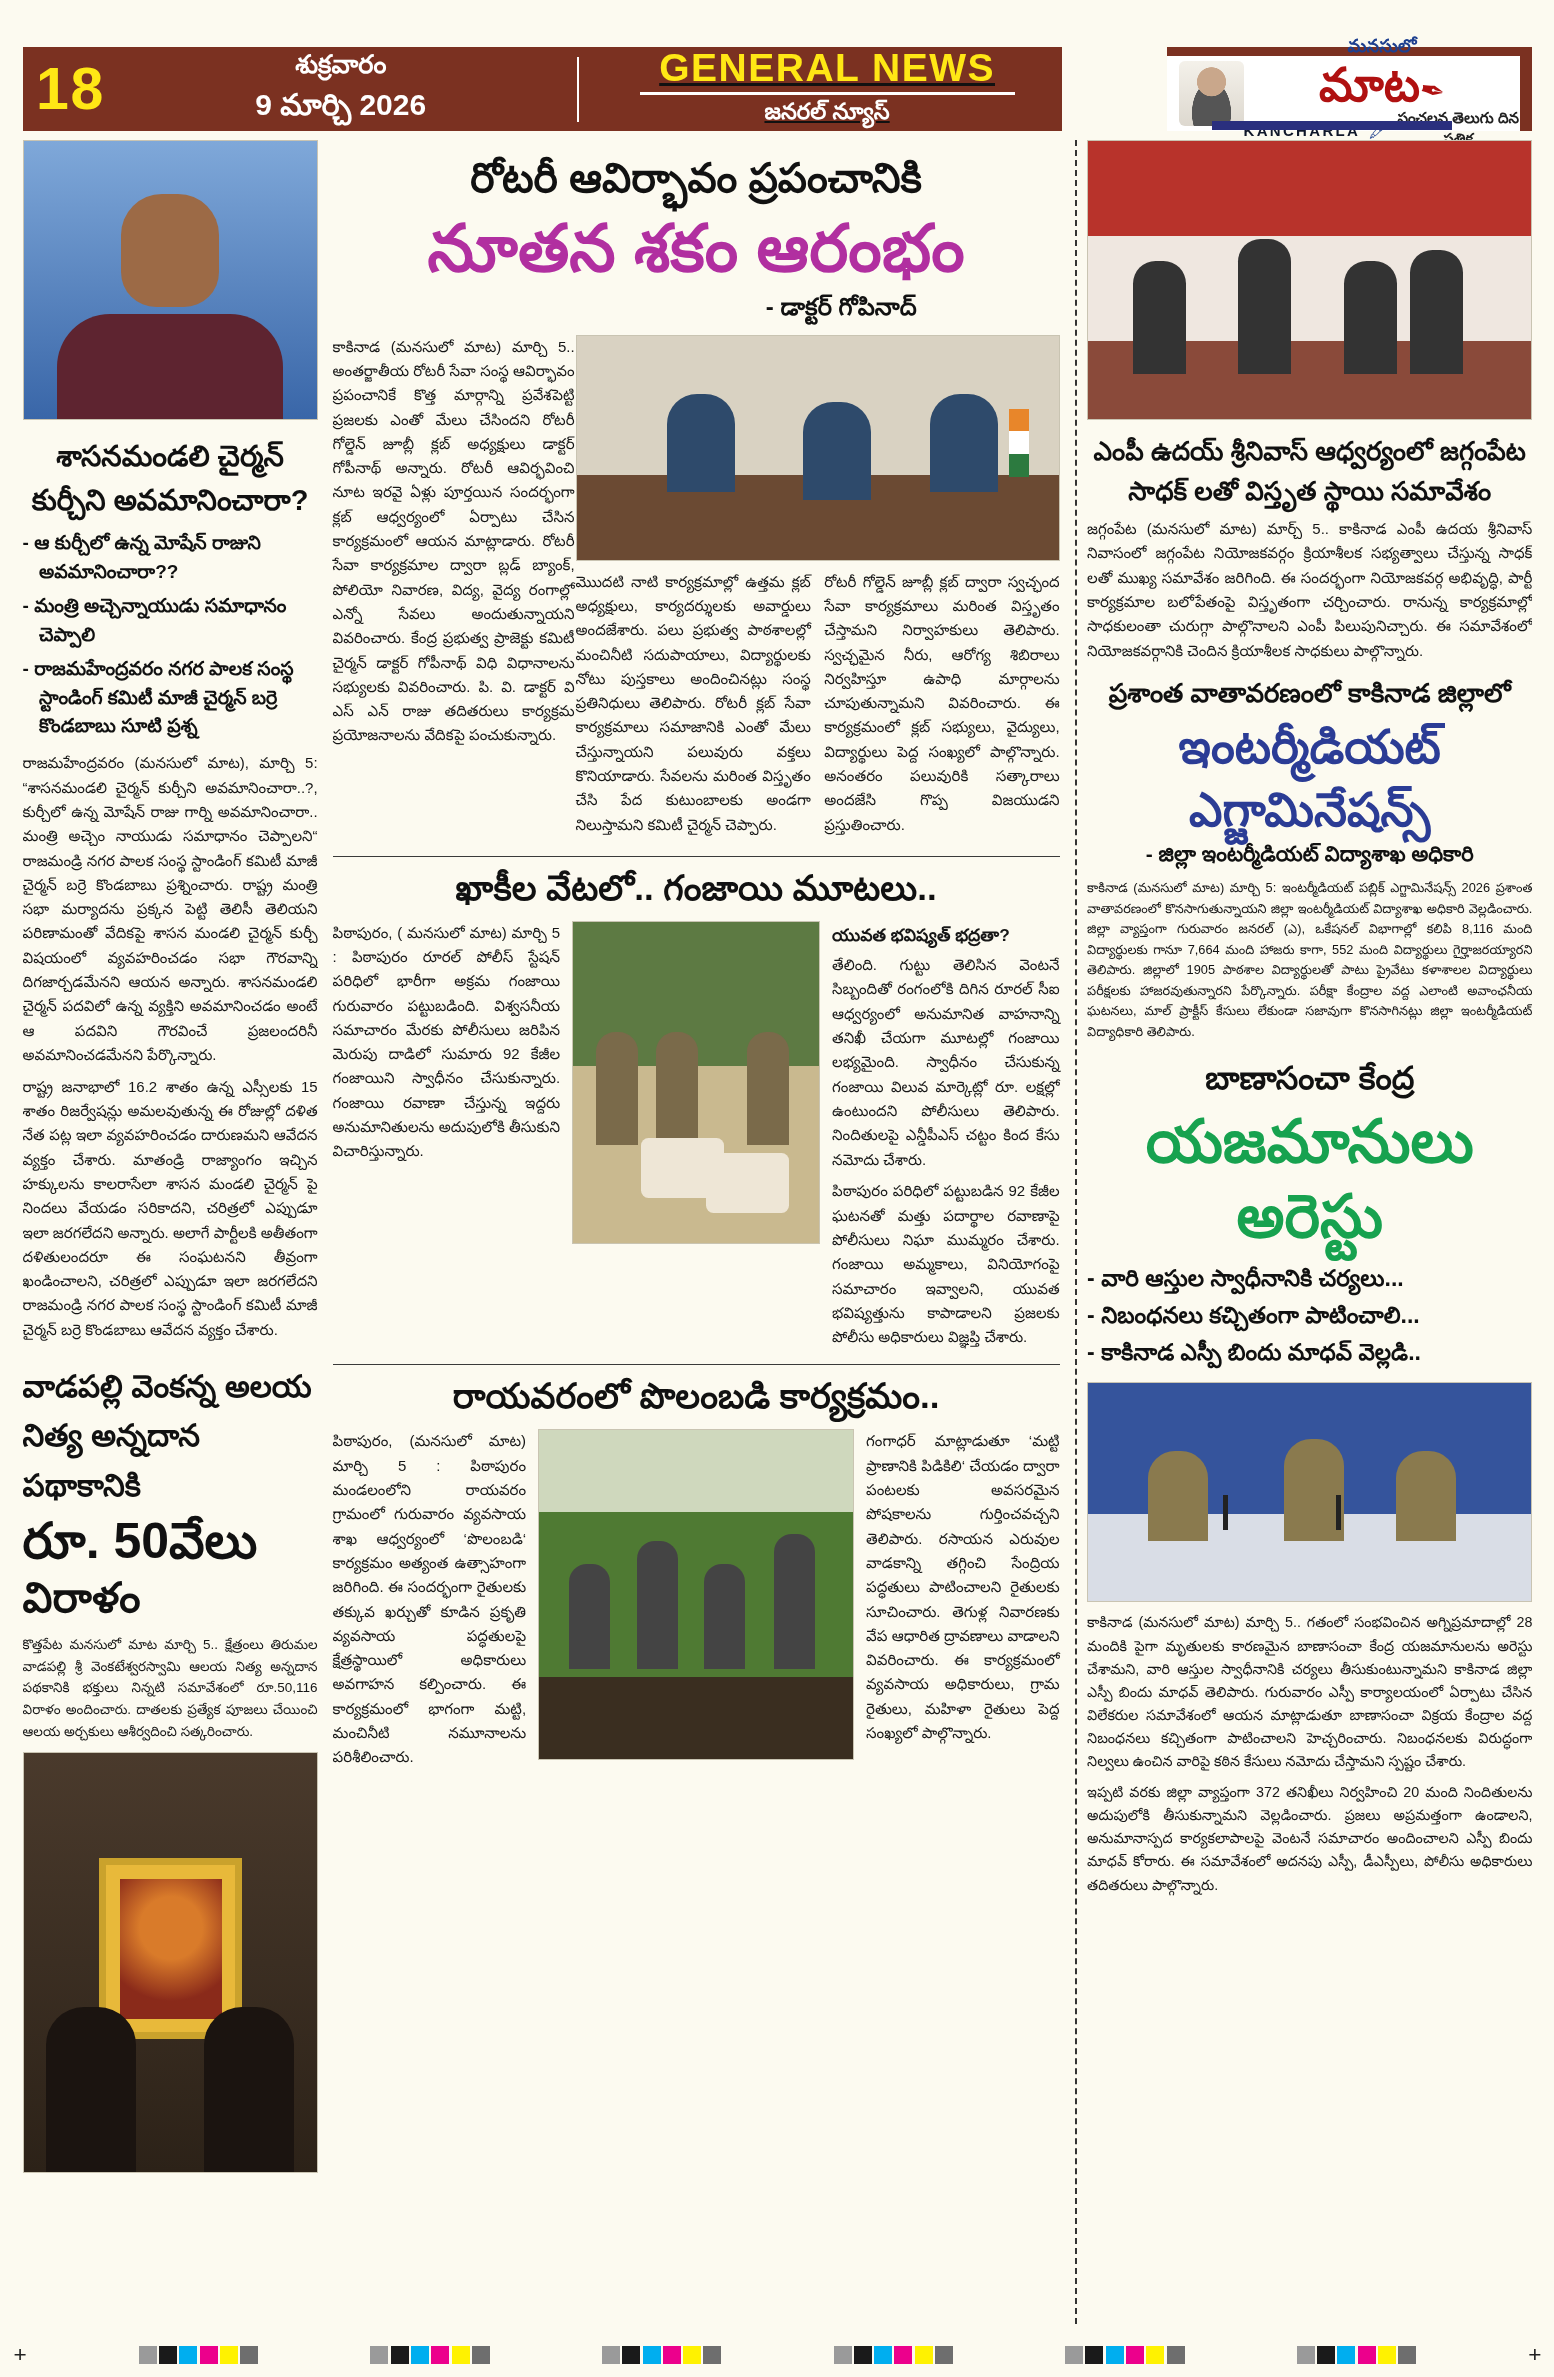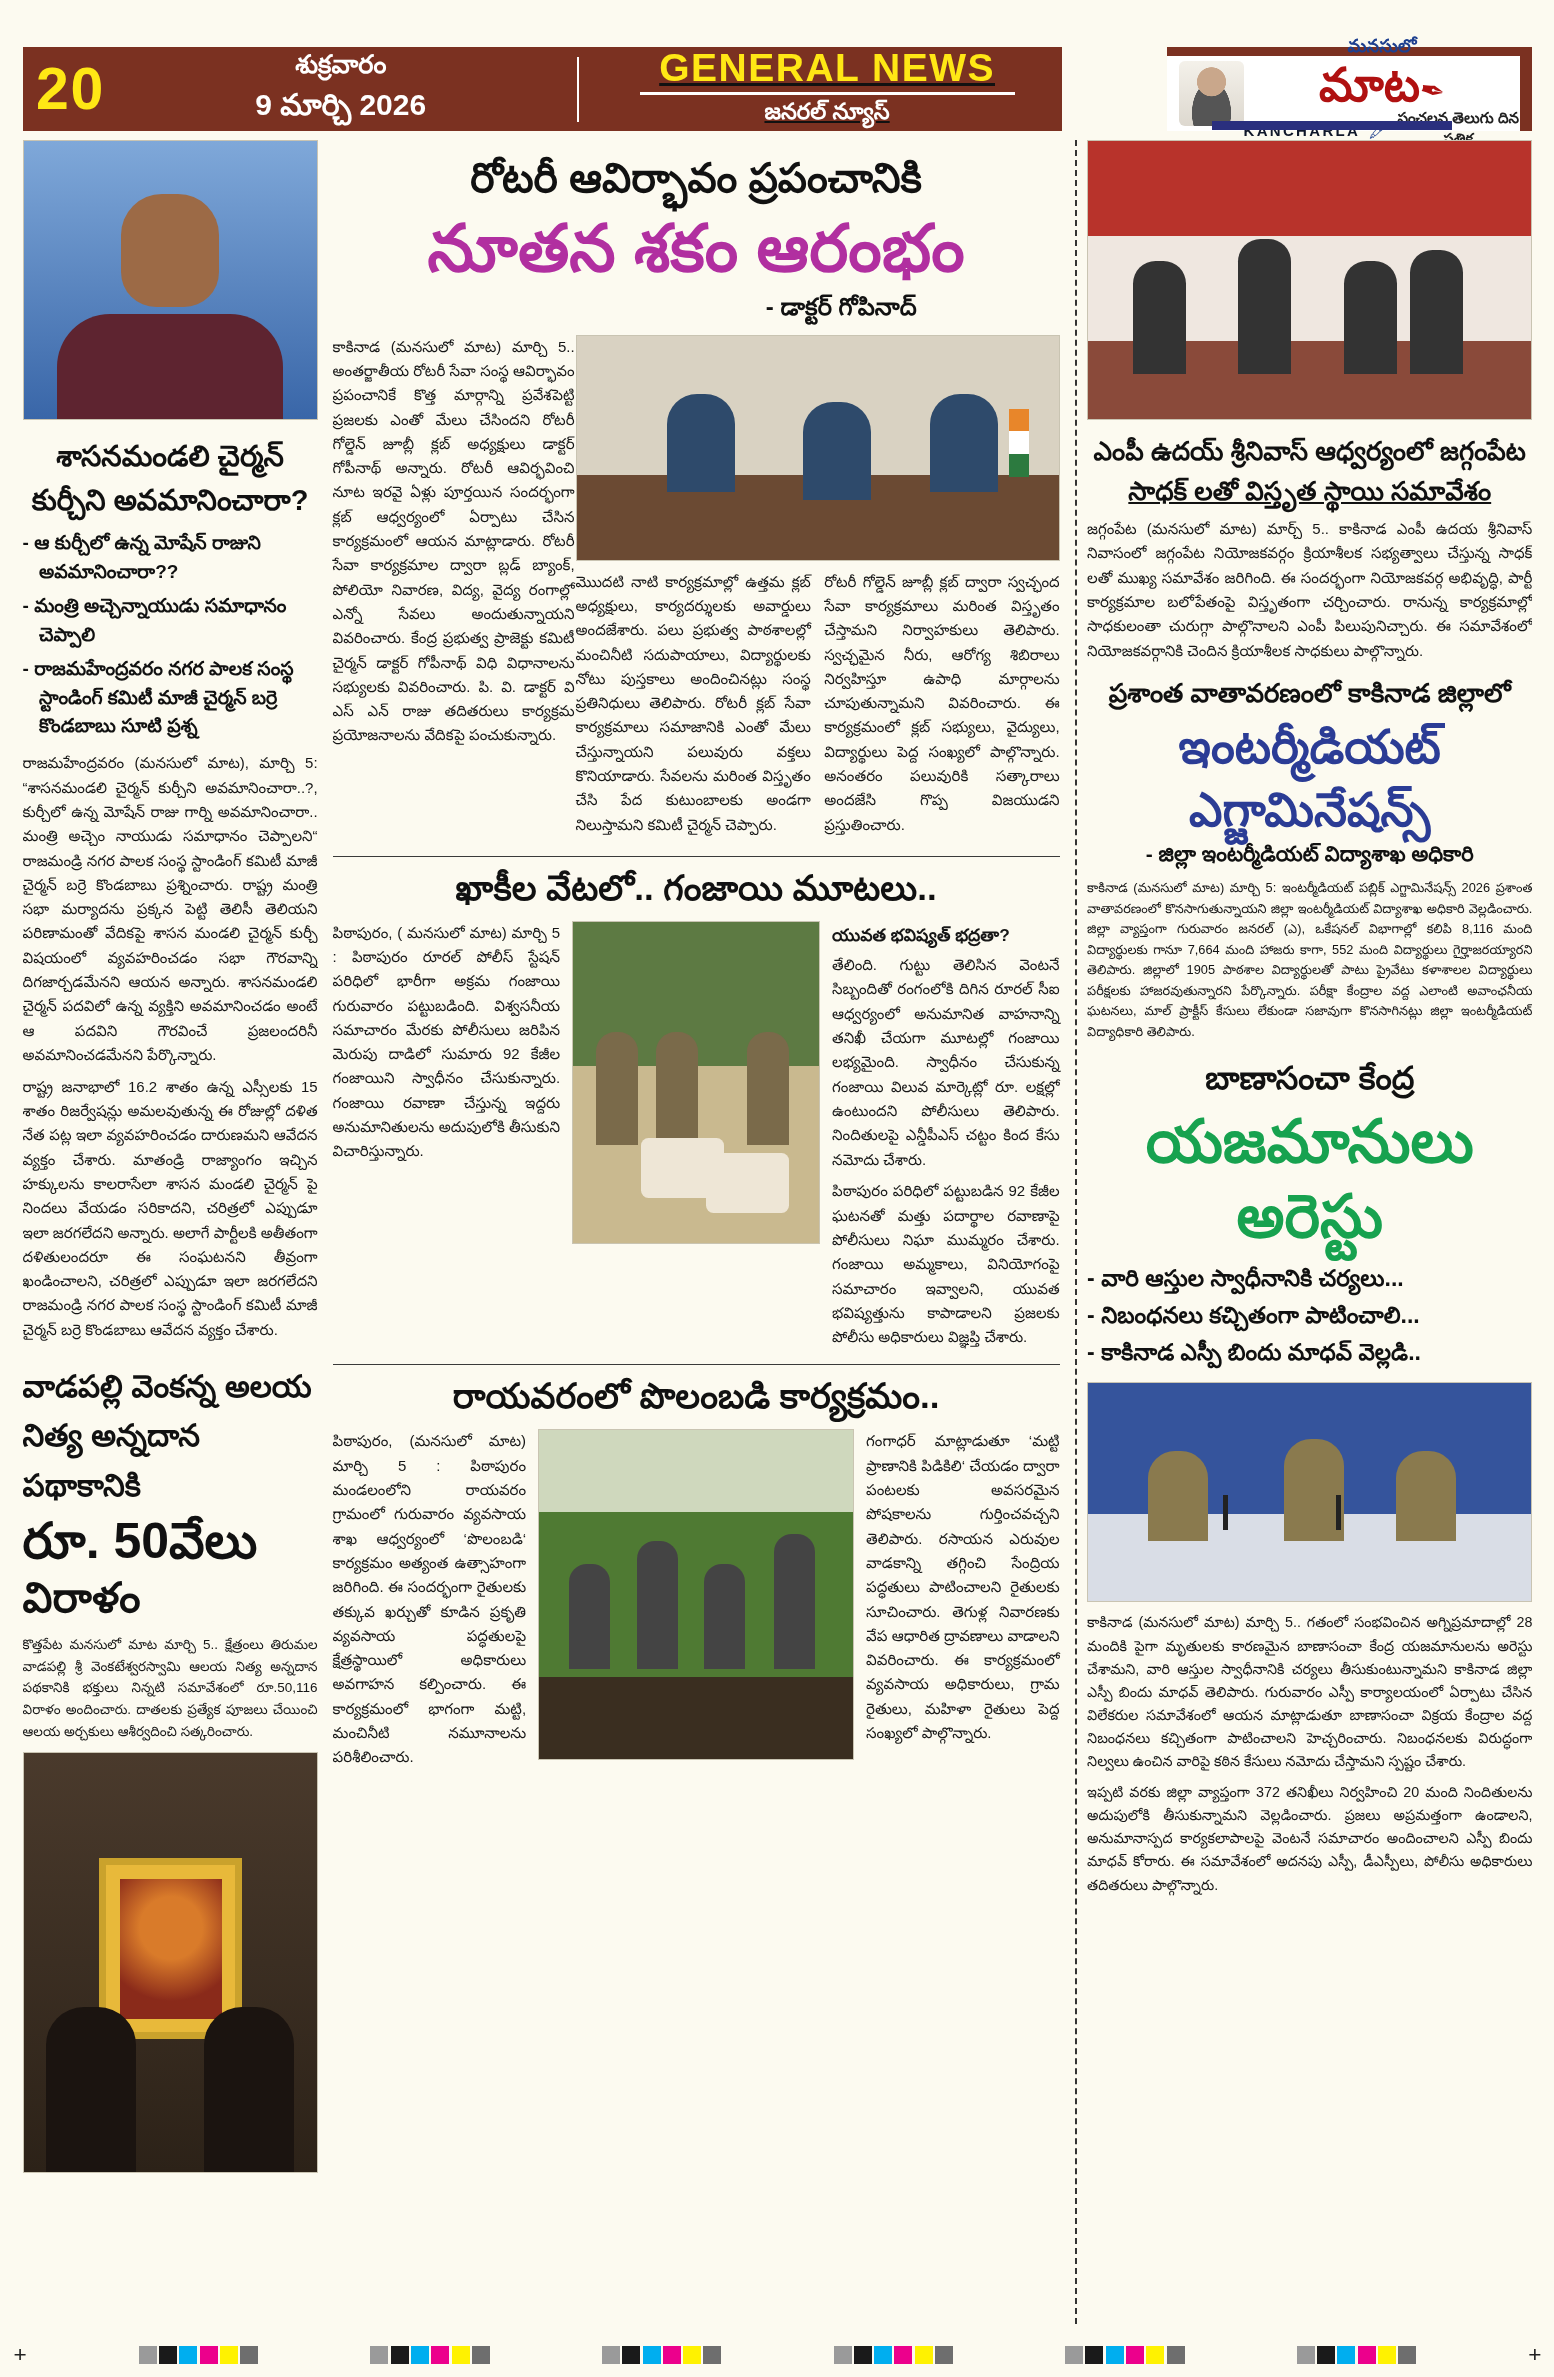--- a/index.html
+++ b/index.html
@@ -123,21 +123,21 @@
   .reg-group { display:flex; gap:2.3px; }
   .reg-sw { width:18px; height:18px; }
 </style>
 </head>
 <body>
 
 <div class="page">
 
   <div class="masthead">
     <div class="mh-band mh-left">
-      <span class="page-num">20</span>
+      <span class="page-num">18</span>
       <span class="mh-date">
         <span class="mh-weekday">శుక్రవారం</span>
         <span class="mh-day">9 మార్చి 2026</span>
       </span>
       <span class="mh-divider"></span>
     </div>
     <div class="mh-band mh-center" style="display:flex;text-decoration:underline;">
       <span class="mh-gennews">GENERAL NEWS</span>
       <span class="mh-gensub">జనరల్ న్యూస్</span>
     </div>
@@ -250,21 +250,21 @@
 
     <div class="col-right">
       <div class="photo ph-event">
         <span class="fig" style="left:45px;"></span>
         <span class="fig" style="left:150px; height:135px;"></span>
         <span class="fig" style="left:256px;"></span>
         <span class="fig" style="right:68px; height:124px;"></span>
       </div>
       <h2 class="mp-title">
         <span style="display:block;">ఎంపీ ఉదయ్ శ్రీనివాస్ ఆధ్వర్యంలో జగ్గంపేట</span>
-        <span style="display:block;text-decoration:underline;">సాధక్ లతో విస్తృత స్థాయి సమావేశం</span>
+        <span style="display:block;">సాధక్ లతో విస్తృత స్థాయి సమావేశం</span>
       </h2>
       <div class="body-text">జగ్గంపేట (మనసులో మాట) మార్చ్ 5.. కాకినాడ ఎంపీ ఉదయ శ్రీనివాస్ నివాసంలో జగ్గంపేట నియోజకవర్గం క్రియాశీలక సభ్యత్వాలు చేస్తున్న సాధక్ లతో ముఖ్య సమావేశం జరిగింది. ఈ సందర్భంగా నియోజకవర్గ అభివృద్ధి, పార్టీ కార్యక్రమాల బలోపేతంపై విస్తృతంగా చర్చించారు. రానున్న కార్యక్రమాల్లో సాధకులంతా చురుగ్గా పాల్గొనాలని ఎంపీ పిలుపునిచ్చారు. ఈ సమావేశంలో నియోజకవర్గానికి చెందిన క్రియాశీలక సాధకులు పాల్గొన్నారు.</div>
 
       <div class="inter-kicker">ప్రశాంత వాతావరణంలో కాకినాడ జిల్లాలో</div>
       <div class="inter-title">ఇంటర్మీడియట్ ఎగ్జామినేషన్స్</div>
       <div class="inter-byline">- జిల్లా ఇంటర్మీడియట్ విద్యాశాఖ అధికారి</div>
       <div class="inter-body">కాకినాడ (మనసులో మాట) మార్చి 5: ఇంటర్మీడియట్ పబ్లిక్ ఎగ్జామినేషన్స్ 2026 ప్రశాంత వాతావరణంలో కొనసాగుతున్నాయని జిల్లా ఇంటర్మీడియట్ విద్యాశాఖ అధికారి వెల్లడించారు. జిల్లా వ్యాప్తంగా గురువారం జనరల్ (ఎ), ఒకేషనల్ విభాగాల్లో కలిపి 8,116 మంది విద్యార్థులకు గానూ 7,664 మంది హాజరు కాగా, 552 మంది విద్యార్థులు గైర్హాజరయ్యారని తెలిపారు. జిల్లాలో 1905 పాఠశాల విద్యార్థులతో పాటు ప్రైవేటు కళాశాలల విద్యార్థులు పరీక్షలకు హాజరవుతున్నారని పేర్కొన్నారు. పరీక్షా కేంద్రాల వద్ద ఎలాంటి అవాంఛనీయ ఘటనలు, మాల్ ప్రాక్టీస్ కేసులు లేకుండా సజావుగా కొనసాగినట్లు జిల్లా ఇంటర్మీడియట్ విద్యాధికారి తెలిపారు.</div>
 
       <div class="arrest-kicker">బాణాసంచా కేంద్ర</div>
       <div class="arrest-title">యజమానులు అరెస్టు</div>

